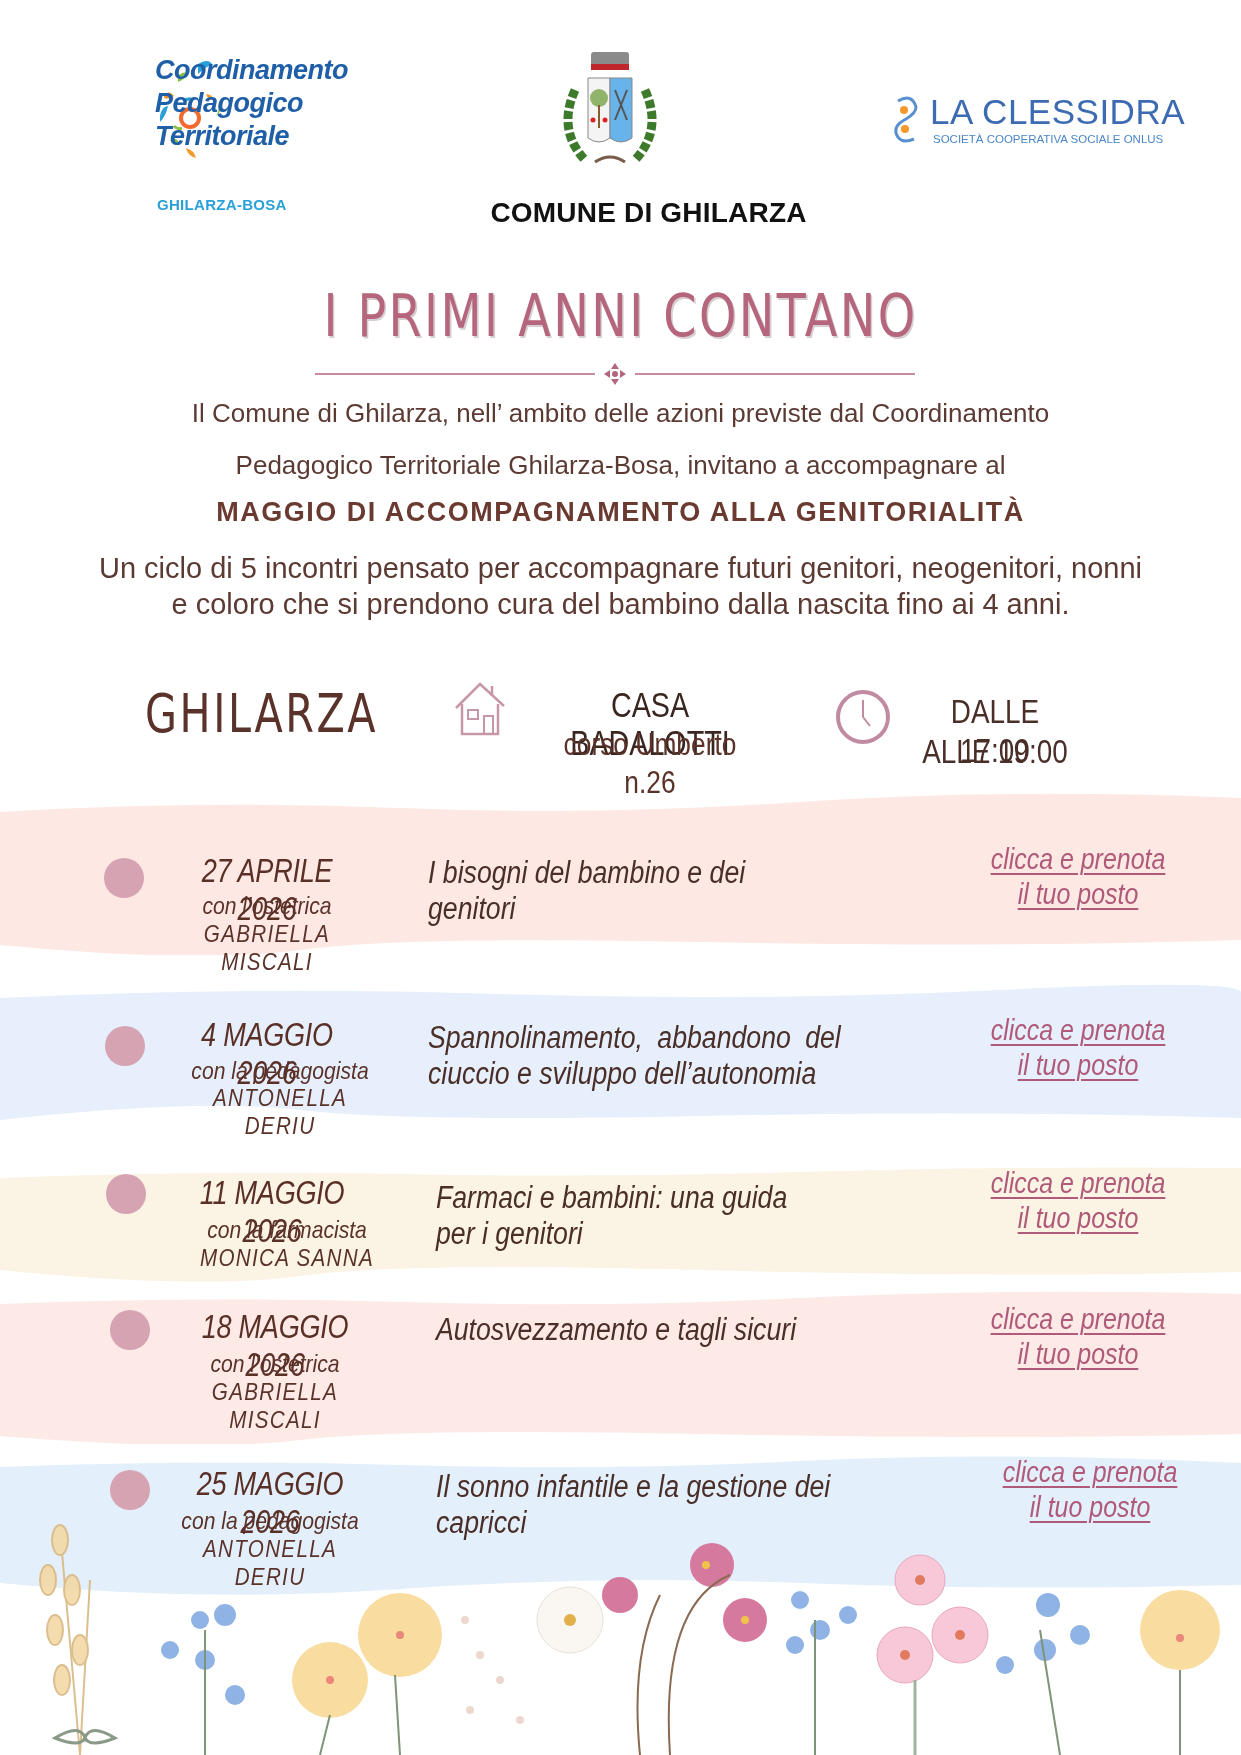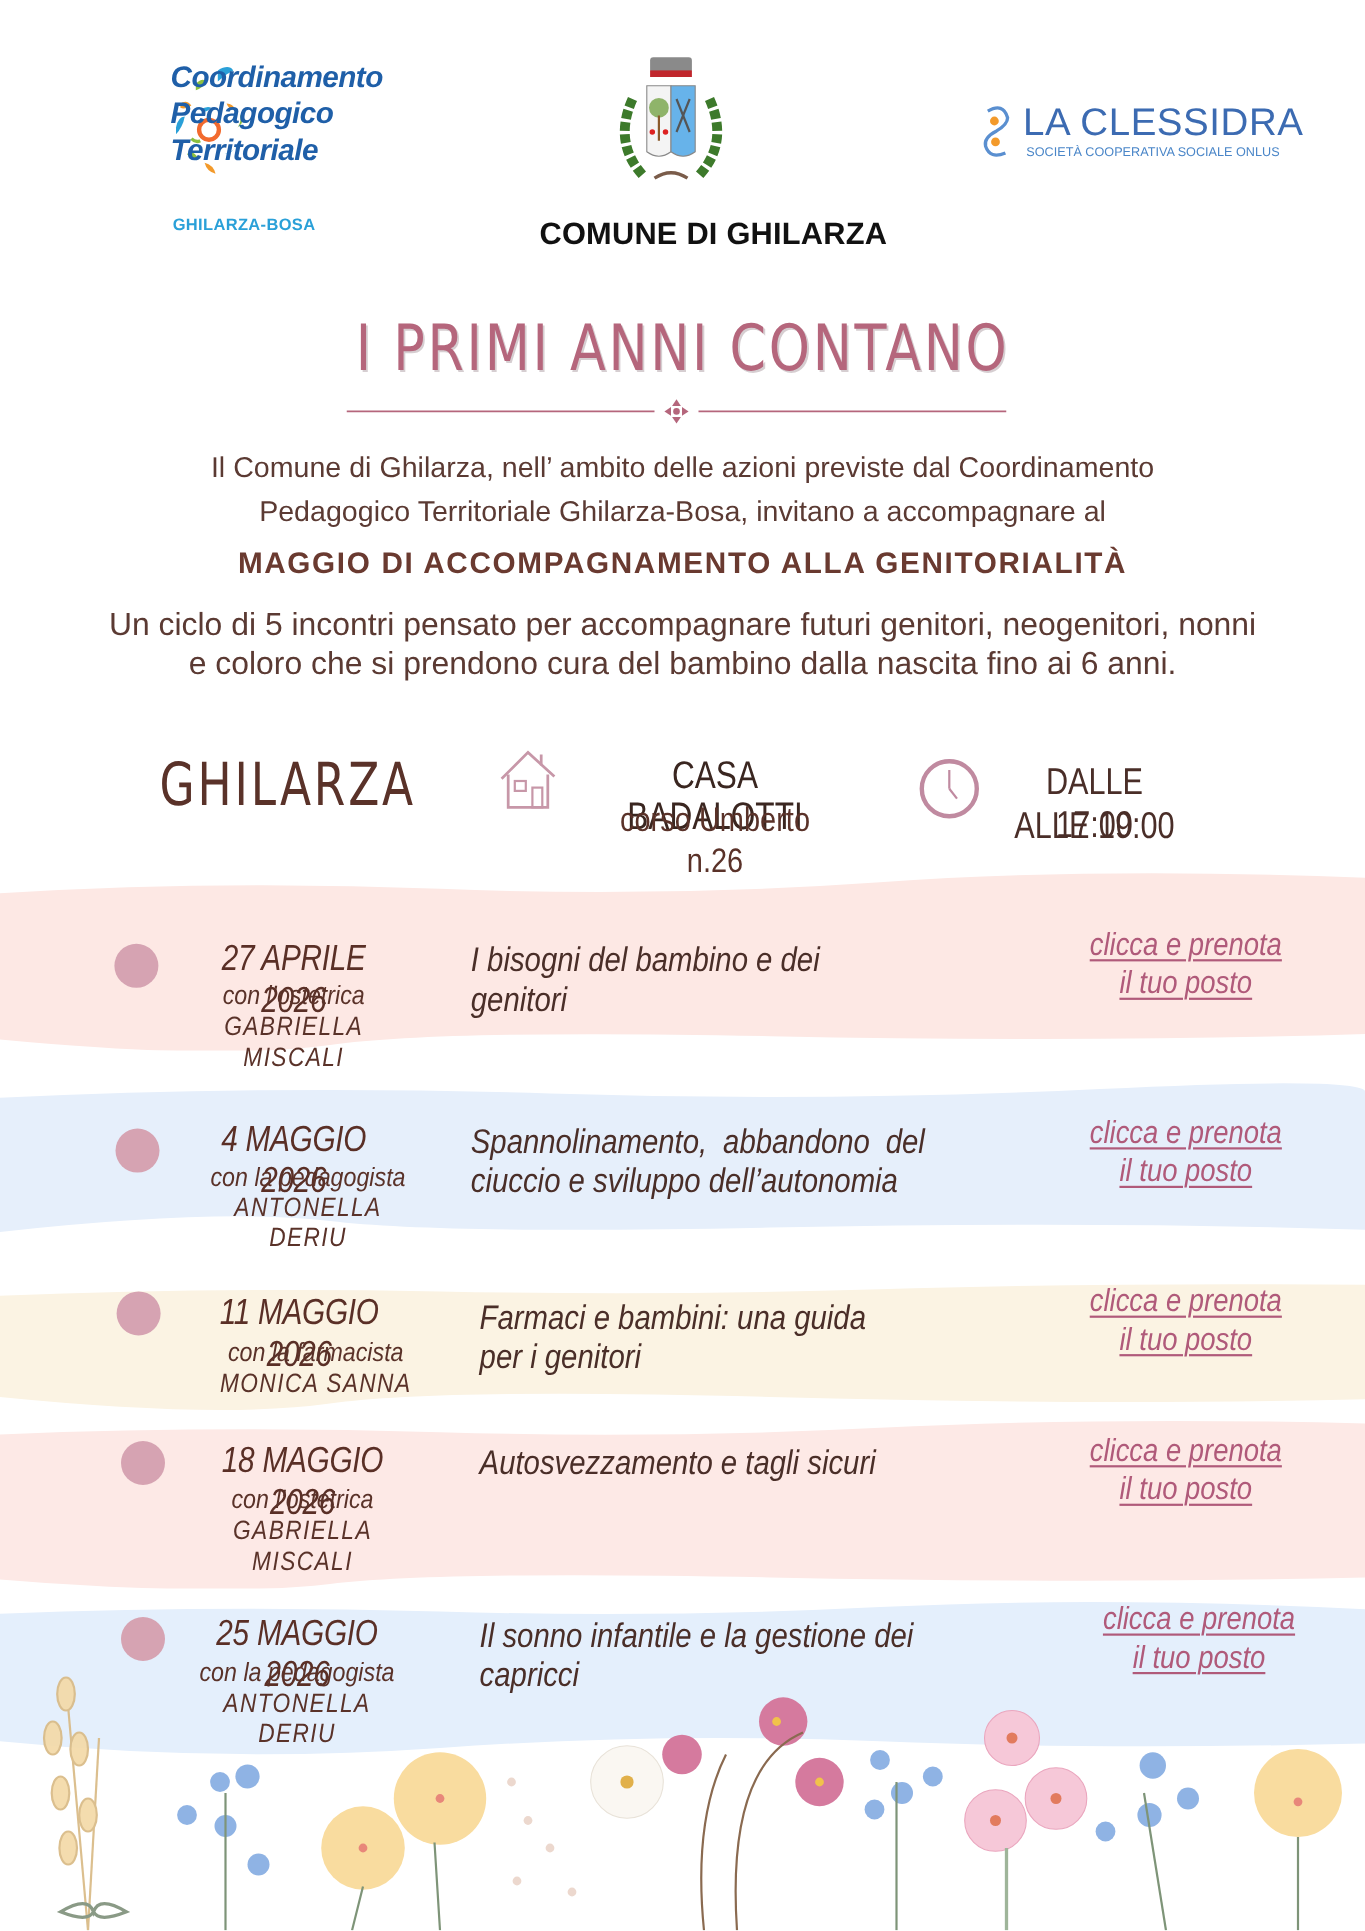--- a/index.html
+++ b/index.html
@@ -22,21 +22,21 @@
   #clessidra-sub { left:933px; top:133px; color:#4a86c8; font-size:11.5px; letter-spacing:0px; }
 
   
   #main-title { left:0; width:1241px; top:282px; text-align:center; font-size:58px; color:#b5667c;
                 letter-spacing:3px; font-family:"DejaVu Sans", sans-serif; font-weight:normal;
                 text-shadow:2px 2px 0 rgba(90,60,70,0.25); transform:scaleX(0.82); }
   #title-divider { left:315px; top:362px; width:600px; height:24px; }
 
   
   .intro { left:60px; width:1121px; text-align:center; color:#5b3a33; font-size:26px; line-height:40px; }
-  #intro-1 { top:405px;text-align:center; }
+  #intro-1 { top:393px;text-align:center; }
   #intro-2 { top:445px; }
   #course-title { left:0; width:1241px; top:497px; text-align:center; font-weight:bold; font-size:27px;
                   color:#6a3a30; letter-spacing:1.5px; }
   #course-desc { left:90px; width:1061px; top:550px; text-align:center; font-size:29px; line-height:36px; color:#5b3a33; }
 
   
   #city { left:145px; top:682px; font-size:54px; color:#5a3229; letter-spacing:3px;
           font-family:"DejaVu Sans Condensed","DejaVu Sans", sans-serif; transform:scaleX(0.85); transform-origin:left; }
   #house-icon { left:450px; top:680px; width:60px; height:58px; }
   #venue { left:505px; width:290px; top:686px; text-align:center; color:#3a2620; font-size:35px; line-height:38px;
@@ -125,21 +125,21 @@
       <path d="M0 11 l4 -6 h-8z"></path>
     <path d="M-11 0 l6 4 v-8z"></path>
       <path d="M11 0 l-6 4 v-8z"></path>
     <circle r="3"></circle>
   </g>
 </svg>
 
 <div id="intro-1" class="abs intro">Il Comune di Ghilarza, nell’ ambito delle azioni previste dal Coordinamento</div>
 <div id="intro-2" class="abs intro">Pedagogico Territoriale Ghilarza-Bosa, invitano a accompagnare al</div>
 <div id="course-title" class="abs">MAGGIO DI ACCOMPAGNAMENTO ALLA GENITORIALITÀ</div>
-<div id="course-desc" class="abs">Un ciclo di 5 incontri pensato per accompagnare futuri genitori, neogenitori, nonni e coloro che si prendono cura del bambino dalla nascita fino ai 6 anni.</div>
+<div id="course-desc" class="abs">Un ciclo di 5 incontri pensato per accompagnare futuri genitori, neogenitori, nonni e coloro che si prendono cura del bambino dalla nascita fino ai 4 anni.</div>
 
 <div id="city" class="abs">GHILARZA</div>
 <svg id="house-icon" class="abs" viewBox="0 0 60 58">
   <path d="M6 28 L30 4 L54 26" fill="none" stroke="#c797a8" stroke-width="2.5"></path>
   <path d="M12 24 v30 h36 v-30" fill="none" stroke="#c797a8" stroke-width="2.5"></path>
   <rect x="18" y="30" width="10" height="9" fill="none" stroke="#c797a8" stroke-width="2"></rect>
   <rect x="34" y="36" width="9" height="18" fill="none" stroke="#c797a8" stroke-width="2"></rect>
   <line x1="42" y1="6" x2="42" y2="16" stroke="#c797a8" stroke-width="2.5"></line>
 </svg>
 <div id="venue" class="abs">CASA BADALOTTI</div>

